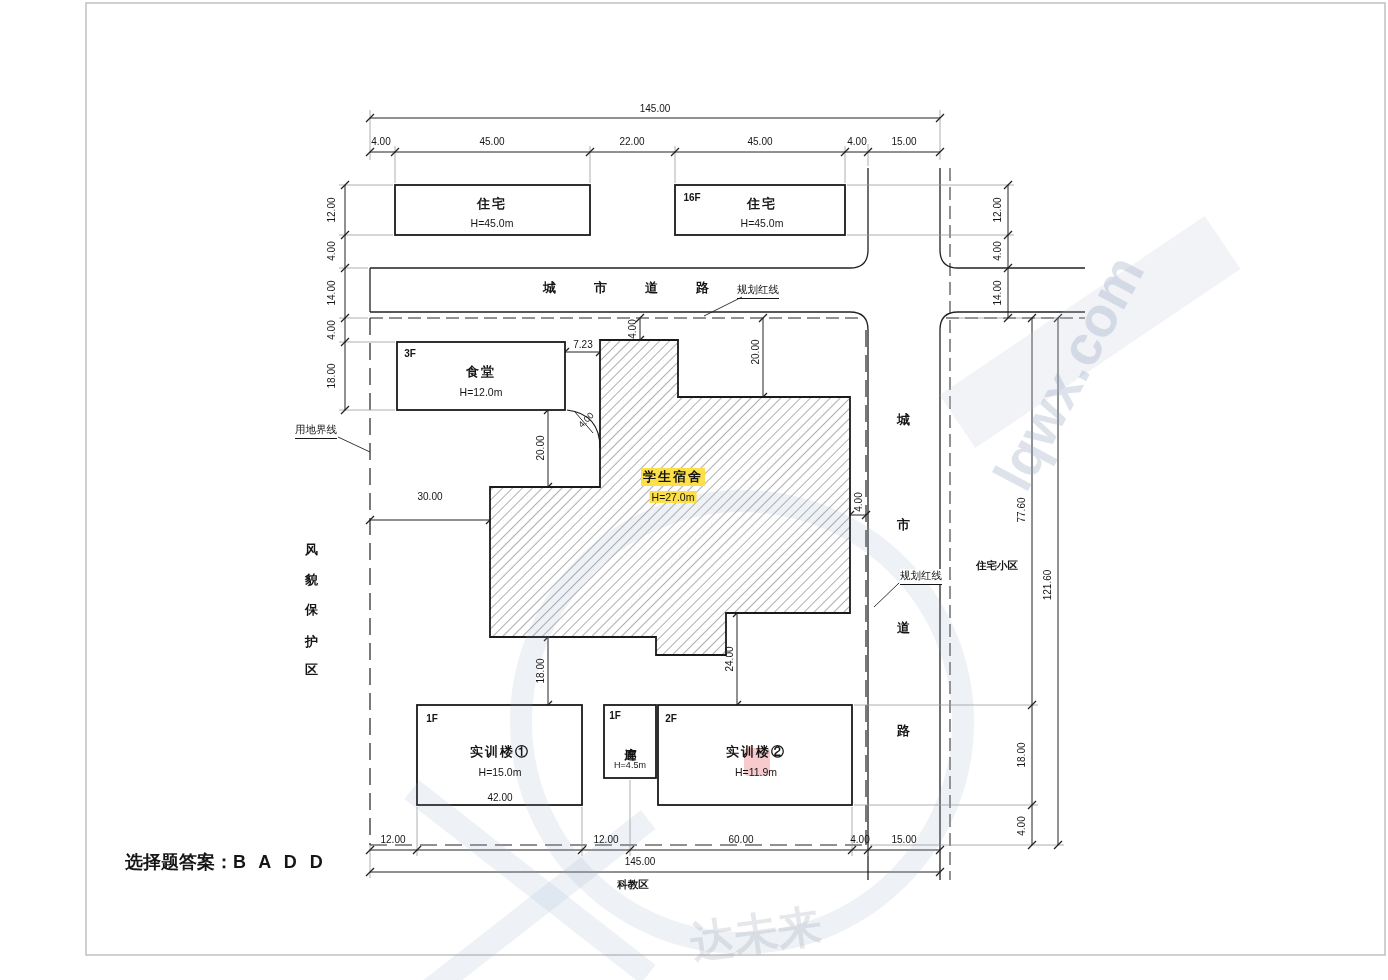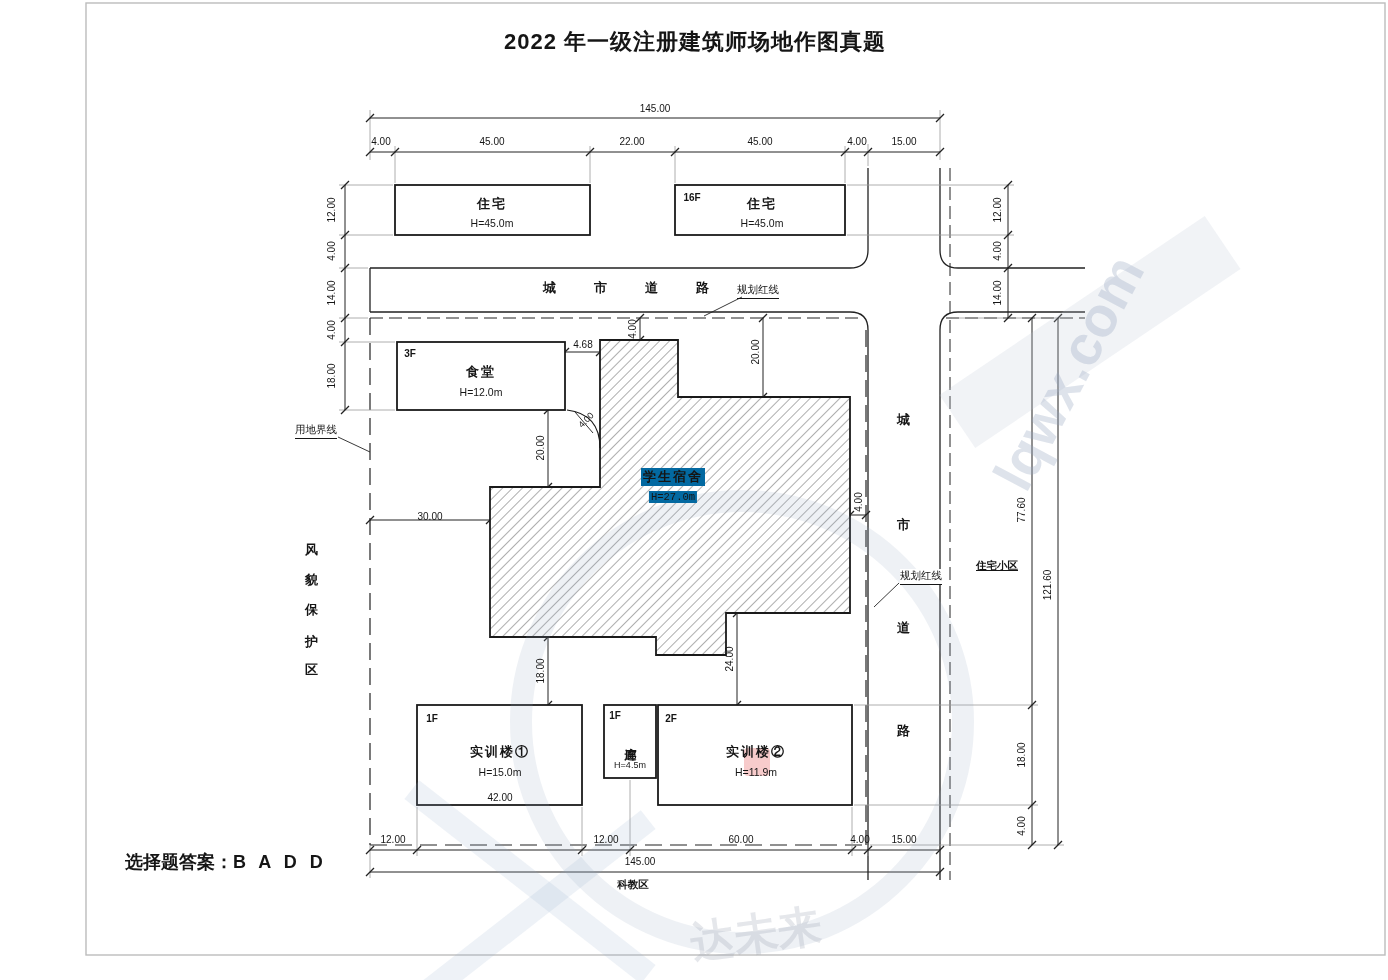--- a/index.html
+++ b/index.html
@@ -8,21 +8,21 @@
   #plan-svg{position:absolute;left:0;top:0;z-index:1;}
   .wm{position:absolute;pointer-events:none;z-index:3;}
   .lbl{position:absolute;transform:translate(-50%,-50%);font-family:"Liberation Sans",sans-serif;
        color:#151515;white-space:nowrap;z-index:10;}
   .v{transform:translate(-50%,-50%) rotate(-90deg);}
   .dim{font-size:10px;}
   .dim9{font-size:9px;}
   .bname{font-size:13px;font-weight:bold;letter-spacing:2px;}
   .bh{font-size:10.5px;}
   .fl{font-size:10px;font-weight:bold;}
-  .halo{background:#0369a1;padding:0 2px;font-family:Liberation Mono, monospace;}
+  .halo{background:#fde047;padding:0 2px;}
   .ul{border-bottom:1.2px solid #151515;padding-bottom:1px;}
   .vert{writing-mode:vertical-rl;text-orientation:upright;}
   .title{font-size:22px;font-weight:bold;letter-spacing:1px;}
   .question{font-size:34px;font-weight:bold;letter-spacing:6px;}
   .answer{font-size:18px;font-weight:bold;transform:translate(0,-50%);word-spacing:8px;}
   .roadname-h{font-size:13px;font-weight:bold;letter-spacing:38px;}
   .roadname-v{font-size:13px;font-weight:bold;letter-spacing:104px;}
   .areaname-v{font-size:13px;font-weight:bold;letter-spacing:30px;}
   .small-label{font-size:10.5px;}
 </style>
@@ -96,21 +96,20 @@
   </svg>
 
   <div class="wm" style="left:510px;top:490px;width:420px;height:420px;border:22px solid rgba(150,168,192,0.16);border-radius:50%;"></div>
   <div class="wm" style="left:930px;top:300px;width:320px;height:64px;background:rgba(190,200,216,0.22);transform:rotate(-34deg);"></div>
   <div class="wm" style="left:980px;top:470px;font-size:56px;font-weight:bold;color:rgba(145,162,188,0.30);transform:rotate(-62deg);transform-origin:left top;font-family:'Liberation Sans',sans-serif;">lqwx.com</div>
   <div class="wm" style="left:744px;top:748px;width:26px;height:28px;background:rgba(233,118,118,0.38);border-radius:4px;"></div>
   <div class="wm" style="left:380px;top:870px;width:300px;height:24px;background:rgba(152,172,204,0.16);transform:rotate(38deg);"></div>
   <div class="wm" style="left:380px;top:900px;width:300px;height:24px;background:rgba(152,172,204,0.16);transform:rotate(-38deg);"></div>
   <div class="wm" style="left:690px;top:905px;font-size:44px;font-weight:bold;color:rgba(150,160,176,0.25);transform:rotate(-8deg);font-family:'Liberation Sans',sans-serif;">达未来</div>
 
-  <div class="lbl title" style="left:695px;top:42px;">2022 年一级注册建筑师场地作图真题</div>
   <div class="lbl answer" style="left:125px;top:862px;transform:translate(0,-50%);">选择题答案：B A D D</div>
 
   <div class="lbl dim" style="left:655px;top:108px;">145.00</div>
   <div class="lbl dim" style="left:381px;top:141px;">4.00</div>
   <div class="lbl dim" style="left:492px;top:141px;">45.00</div>
   <div class="lbl dim" style="left:632px;top:141px;">22.00</div>
   <div class="lbl dim" style="left:760px;top:141px;">45.00</div>
   <div class="lbl dim" style="left:857px;top:141px;">4.00</div>
   <div class="lbl dim" style="left:904px;top:141px;">15.00</div>
 
@@ -130,37 +129,37 @@
   <div class="lbl dim v" style="left:331px;top:376px;">18.00</div>
 
   <div class="lbl dim v" style="left:997px;top:210px;">12.00</div>
   <div class="lbl dim v" style="left:997px;top:251px;">4.00</div>
   <div class="lbl dim v" style="left:997px;top:293px;">14.00</div>
   <div class="lbl dim v" style="left:1021px;top:510px;">77.60</div>
   <div class="lbl dim v" style="left:1021px;top:755px;">18.00</div>
   <div class="lbl dim v" style="left:1021px;top:826px;">4.00</div>
   <div class="lbl dim v" style="left:1047px;top:585px;">121.60</div>
 
-  <div class="lbl dim" style="left:583px;top:344px;">4.68</div>
+  <div class="lbl dim" style="left:583px;top:344px;">7.23</div>
   <div class="lbl dim v" style="left:632px;top:329px;">4.00</div>
   <div class="lbl dim v" style="left:755px;top:352px;">20.00</div>
-  <div class="lbl dim" style="left:430px;top:516px;">30.00</div>
+  <div class="lbl dim" style="left:430px;top:496px;">30.00</div>
   <div class="lbl dim v" style="left:540px;top:448px;">20.00</div>
   <div class="lbl dim v" style="left:858px;top:502px;">4.00</div>
   <div class="lbl dim v" style="left:540px;top:671px;">18.00</div>
   <div class="lbl dim v" style="left:729px;top:659px;">24.00</div>
   <div class="lbl dim9" style="left:586px;top:420px;position:absolute;transform:translate(-50%,-50%) rotate(-45deg);">4.00</div>
 
   <div class="lbl roadname-h" style="left:645px;top:288px;">城市道路</div>
   <div class="lbl small-label ul" style="left:758px;top:291px;">规划红线</div>
   <div class="lbl roadname-v vert" style="left:903px;top:610px;">城市道路</div>
   <div class="lbl small-label ul" style="left:921px;top:577px;background:#fff;">规划红线</div>
   <div class="lbl small-label ul" style="left:316px;top:431px;">用地界线</div>
   <div class="lbl areaname-v vert" style="left:311px;top:608px;">风貌保护区</div>
-  <div class="lbl small-label" style="left:997px;top:566px;font-weight:bold;text-decoration:underline;">住宅小区</div>
+  <div class="lbl small-label" style="left:997px;top:566px;font-weight:bold;">住宅小区</div>
 
   <div class="lbl bname" style="left:492px;top:204px;">住宅</div>
   <div class="lbl bh" style="left:492px;top:223px;">H=45.0m</div>
 
   <div class="lbl fl" style="left:692px;top:197px;">16F</div>
   <div class="lbl bname" style="left:762px;top:204px;">住宅</div>
   <div class="lbl bh" style="left:762px;top:223px;">H=45.0m</div>
 
   <div class="lbl fl" style="left:410px;top:353px;">3F</div>
   <div class="lbl bname" style="left:481px;top:372px;">食堂</div>

